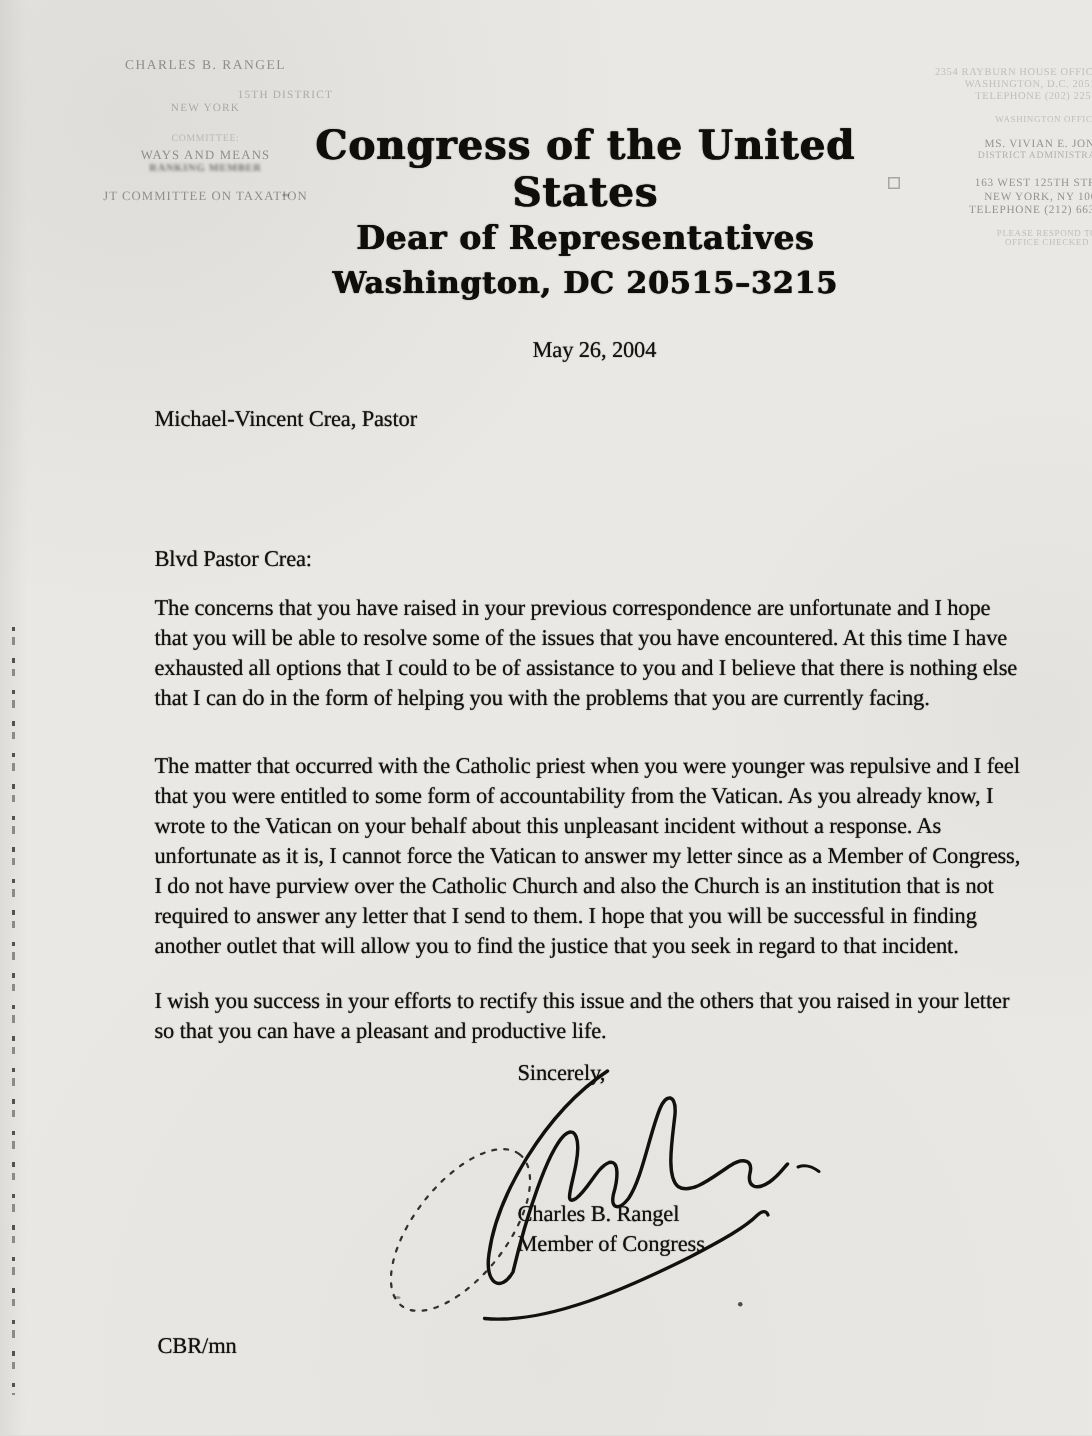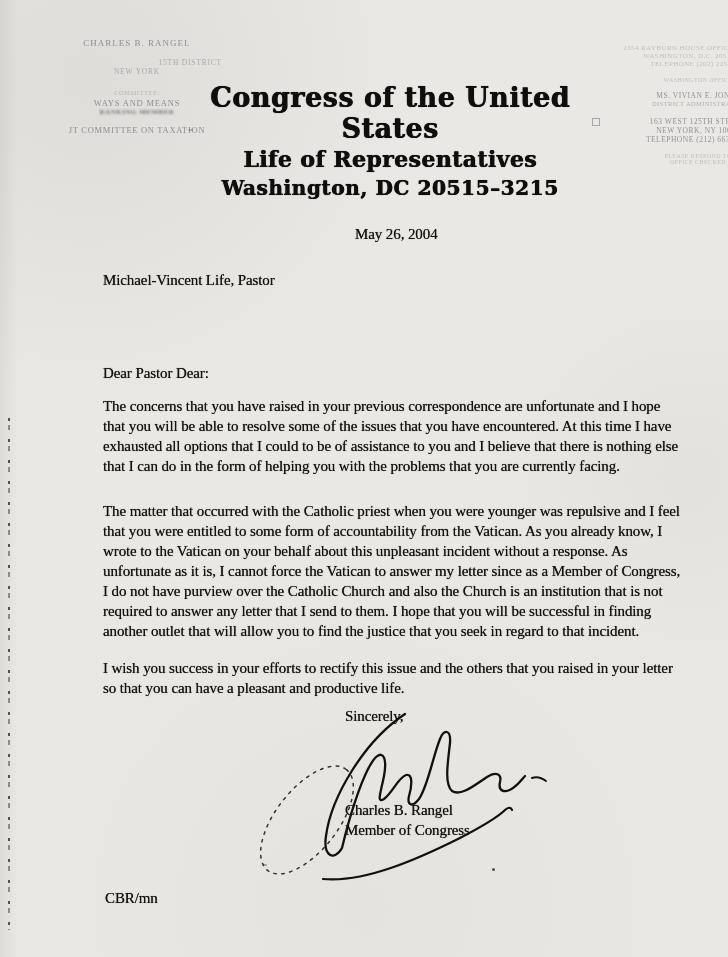--- a/index.html
+++ b/index.html
@@ -83,45 +83,45 @@
     <span class="lh-line faint2" style="font-size:7.5px;margin-top:10px;letter-spacing:0.8px;text-align:right;">15TH DISTRICT</span>
     <span class="lh-line faint2" style="font-size:7.5px;letter-spacing:0.8px;">NEW YORK</span>
     <span class="lh-line faint3" style="font-size:6.5px;margin-top:13px;letter-spacing:0.5px;">COMMITTEE:</span>
     <span class="lh-line faint1" style="font-size:8.5px;margin-top:2px;letter-spacing:0.8px;">WAYS AND MEANS</span>
     <span class="lh-line smudge" style="font-size:7px;letter-spacing:0.5px;">RANKING MEMBER</span>
     <span class="lh-line faint1" style="font-size:8.5px;margin-top:9px;letter-spacing:0.7px;">JT COMMITTEE ON TAXATION</span>
   </div>
 
   <div class="abs" style="left:180px;top:82px;width:420px;">
     <div class="masthead mast1">Congress of the United States</div>
-    <div class="masthead mast2" style="margin-top:2px;">Life of Representatives</div>
+    <div class="masthead mast2" style="margin-top:2px;">Dear of Representatives</div>
     <div class="masthead mast3" style="margin-top:4px;">Washington, DC 20515–3215</div>
   </div>
 
   <div class="abs lh" style="left:598px;top:44px;width:200px;">
     <span class="lh-line faint3" style="font-size:7px;letter-spacing:0.4px;">2354 RAYBURN HOUSE OFFICE BUILDING</span>
     <span class="lh-line faint3" style="font-size:7px;letter-spacing:0.4px;">WASHINGTON, D.C. 20515-3215</span>
     <span class="lh-line faint3" style="font-size:7px;letter-spacing:0.4px;">TELEPHONE (202) 225-4365</span>
     <span class="lh-line faint3" style="font-size:6px;margin-top:9px;letter-spacing:0.4px;">WASHINGTON OFFICE</span>
     <span class="lh-line faint1" style="font-size:7.5px;margin-top:8px;letter-spacing:0.5px;">MS. VIVIAN E. JONES</span>
     <span class="lh-line faint2" style="font-size:6.5px;letter-spacing:0.4px;">DISTRICT ADMINISTRATOR</span>
     <span class="lh-line faint1" style="font-size:7.5px;margin-top:10px;letter-spacing:0.5px;"><span class="checkbox abs" style="left:-6px;margin-top:1px;"></span><span>163 WEST 125TH STREET</span></span>
     <span class="lh-line faint1" style="font-size:7.5px;letter-spacing:0.5px;">NEW YORK, NY 10027</span>
     <span class="lh-line faint1" style="font-size:7.5px;letter-spacing:0.5px;">TELEPHONE (212) 663-3900</span>
     <span class="lh-line faint3" style="font-size:6px;margin-top:9px;letter-spacing:0.4px;">PLEASE RESPOND TO</span>
     <span class="lh-line faint3" style="font-size:6px;letter-spacing:0.4px;">OFFICE CHECKED</span>
   </div>
 
   <div class="abs body-text" style="left:355px;top:224px;">May 26, 2004</div>
 
   <div class="abs body-text" style="left:103px;top:270px;">
-    <div>Michael-Vincent Life, Pastor</div>
+    <div>Michael-Vincent Crea, Pastor</div>
   </div>
 
-  <div class="abs body-text" style="left:103px;top:363px;">Dear Pastor Dear:</div>
+  <div class="abs body-text" style="left:103px;top:363px;">Blvd Pastor Crea:</div>
 
   <p class="abs body-text para" style="left:103px;top:396px;">The concerns that you have raised in your previous correspondence are unfortunate and I hope that you will be able to resolve some of the issues that you have encountered.  At this time I have exhausted all options that I could to be of assistance to you and I believe that there is nothing else that I can do in the form of helping you with the problems that you are currently facing.</p>
   <p class="abs body-text para" style="left:103px;top:501px;">The matter that occurred with the Catholic priest when you were younger was repulsive and I feel that you were entitled to some form of accountability from the Vatican.  As you already know, I wrote to the Vatican on your behalf about this unpleasant incident without a response.  As unfortunate as it is, I cannot force the Vatican to answer my letter since as a Member of Congress, I do not have purview over the Catholic Church and also the Church is an institution that is not required to answer any letter that I send to them.  I hope that you will be successful in finding another outlet that will allow you to find the justice that you seek in regard to that incident.</p>
   <p class="abs body-text para" style="left:103px;top:658px;">I wish you success in your efforts to rectify this issue and the others that you raised in your letter so that you can have a pleasant and productive life.</p>
 
   <div class="abs body-text" style="left:345px;top:706px;">Sincerely,</div>
 
   <svg class="abs sig-svg" style="left:235px;top:698px;" width="330" height="195" viewBox="0 0 330 195">
     <g fill="none" stroke="#13110e" stroke-linecap="round">
 

